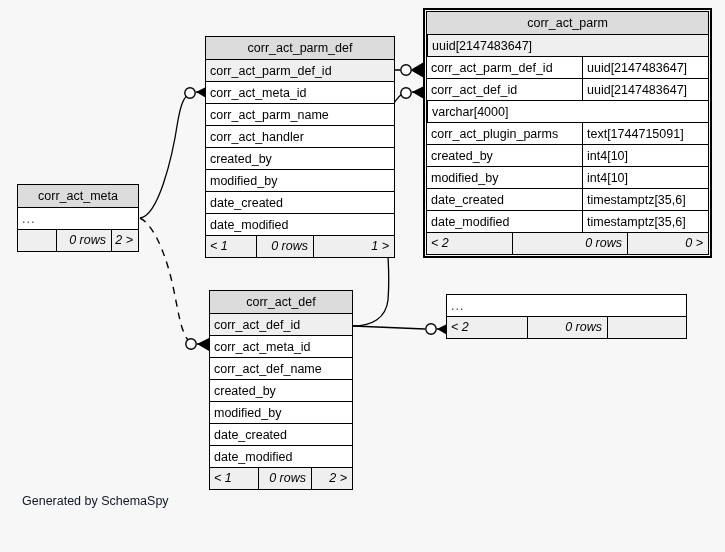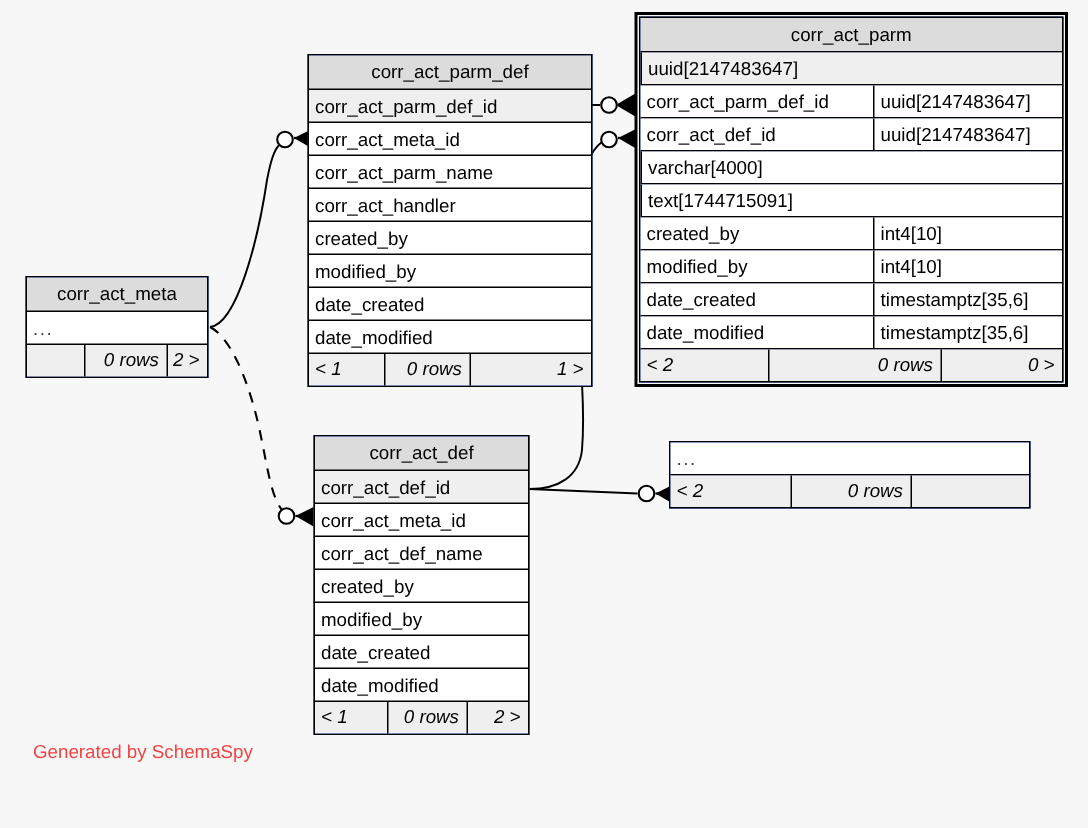--- a/index.html
+++ b/index.html
@@ -78,21 +78,21 @@
   }
   .foot .f-left{padding-left:4px;text-align:left;}
   .foot .f-mid{padding-right:5px;text-align:right;border-left:1px solid #000;}
   .foot .f-right{padding-right:5px;text-align:right;border-left:1px solid #000;}
   .row:last-of-type{border-bottom:1px solid #000;}
 
   #caption{
     position:absolute;
     left:22px;top:494px;
     font-size:12.5px;
-    color:#ef4444;
+    color:#0f172a;
     white-space:nowrap;
   }
 </style>
 </head>
 <body>
 
 <div id="canvas">
 
   <svg id="edges" viewBox="0 0 725 552" xmlns="http://www.w3.org/2000/svg">
     <defs>
@@ -153,20 +153,21 @@
       <div class="ctype" style="flex:1 1 auto;">uuid[2147483647]</div>
     </div>
     <div class="row">
       <div class="cname" style="width:155px;flex:0 0 155px;">corr_act_def_id</div>
       <div class="ctype" style="flex:1 1 auto;">uuid[2147483647]</div>
     </div>
     <div class="row">
       <div class="ctype" style="flex:1 1 auto;">varchar[4000]</div>
     </div>
     <div class="row">
+      <div class="cname" style="width:155px;flex:0 0 155px;">corr_act_plugin_parms</div>
       <div class="ctype" style="flex:1 1 auto;">text[1744715091]</div>
     </div>
     <div class="row">
       <div class="cname" style="width:155px;flex:0 0 155px;">created_by</div>
       <div class="ctype" style="flex:1 1 auto;">int4[10]</div>
     </div>
     <div class="row">
       <div class="cname" style="width:155px;flex:0 0 155px;">modified_by</div>
       <div class="ctype" style="flex:1 1 auto;">int4[10]</div>
     </div>

